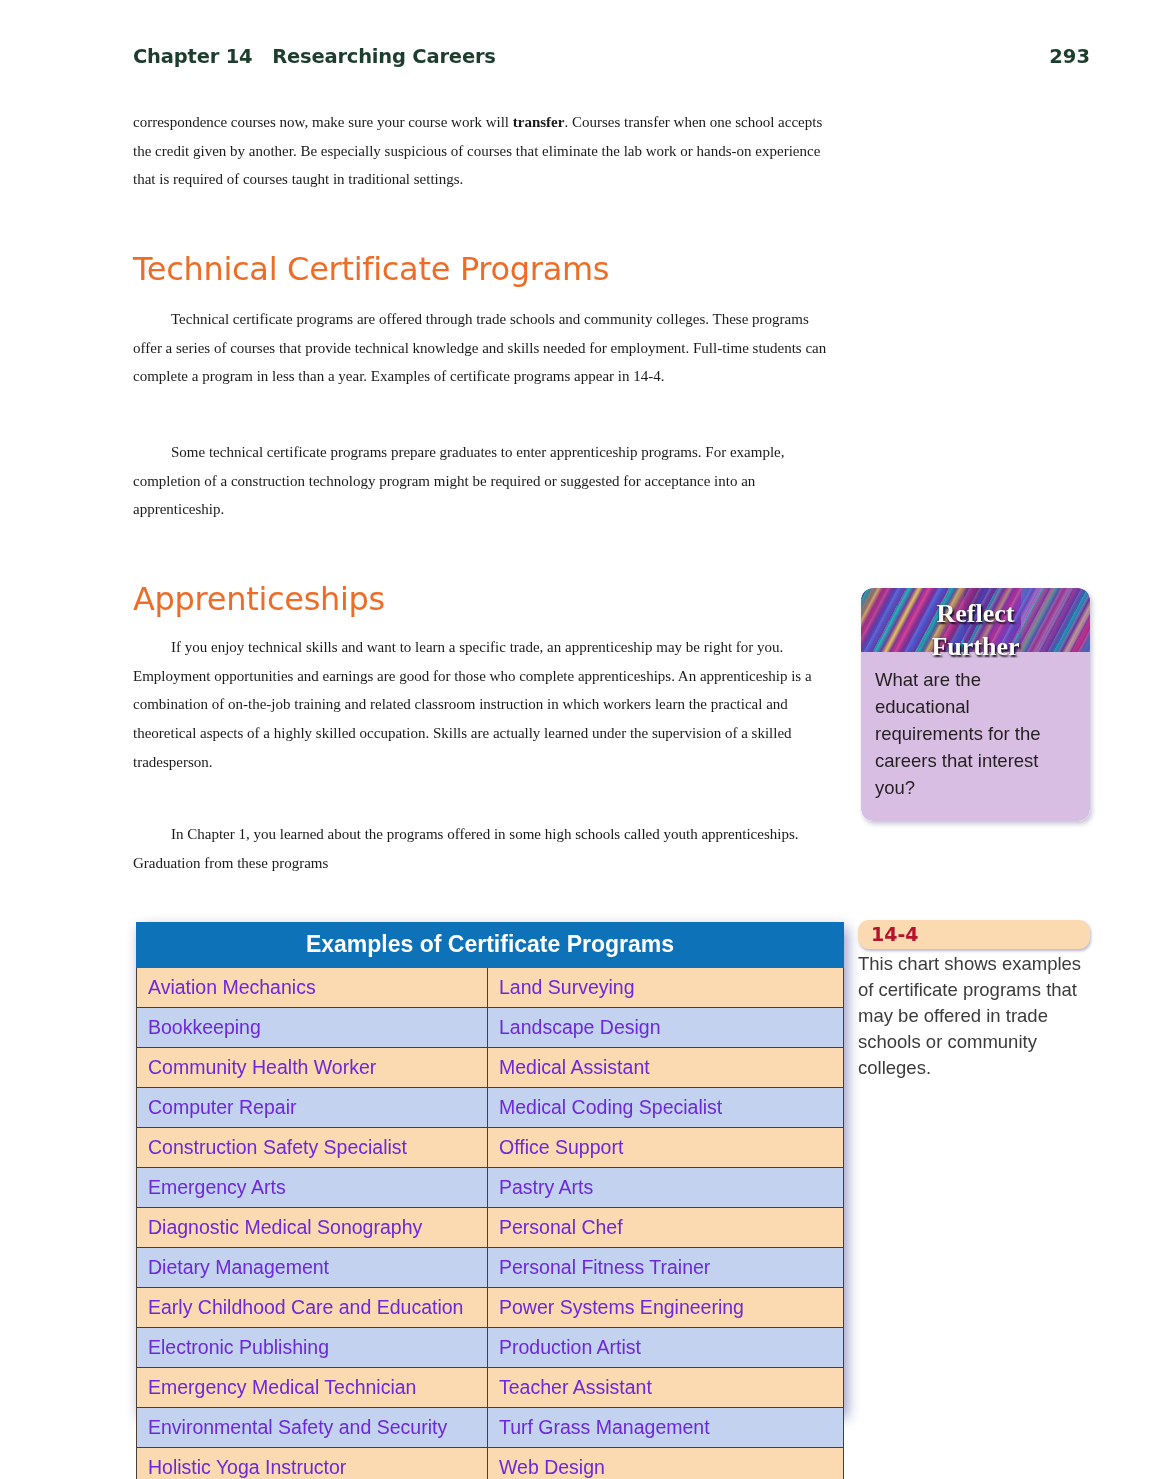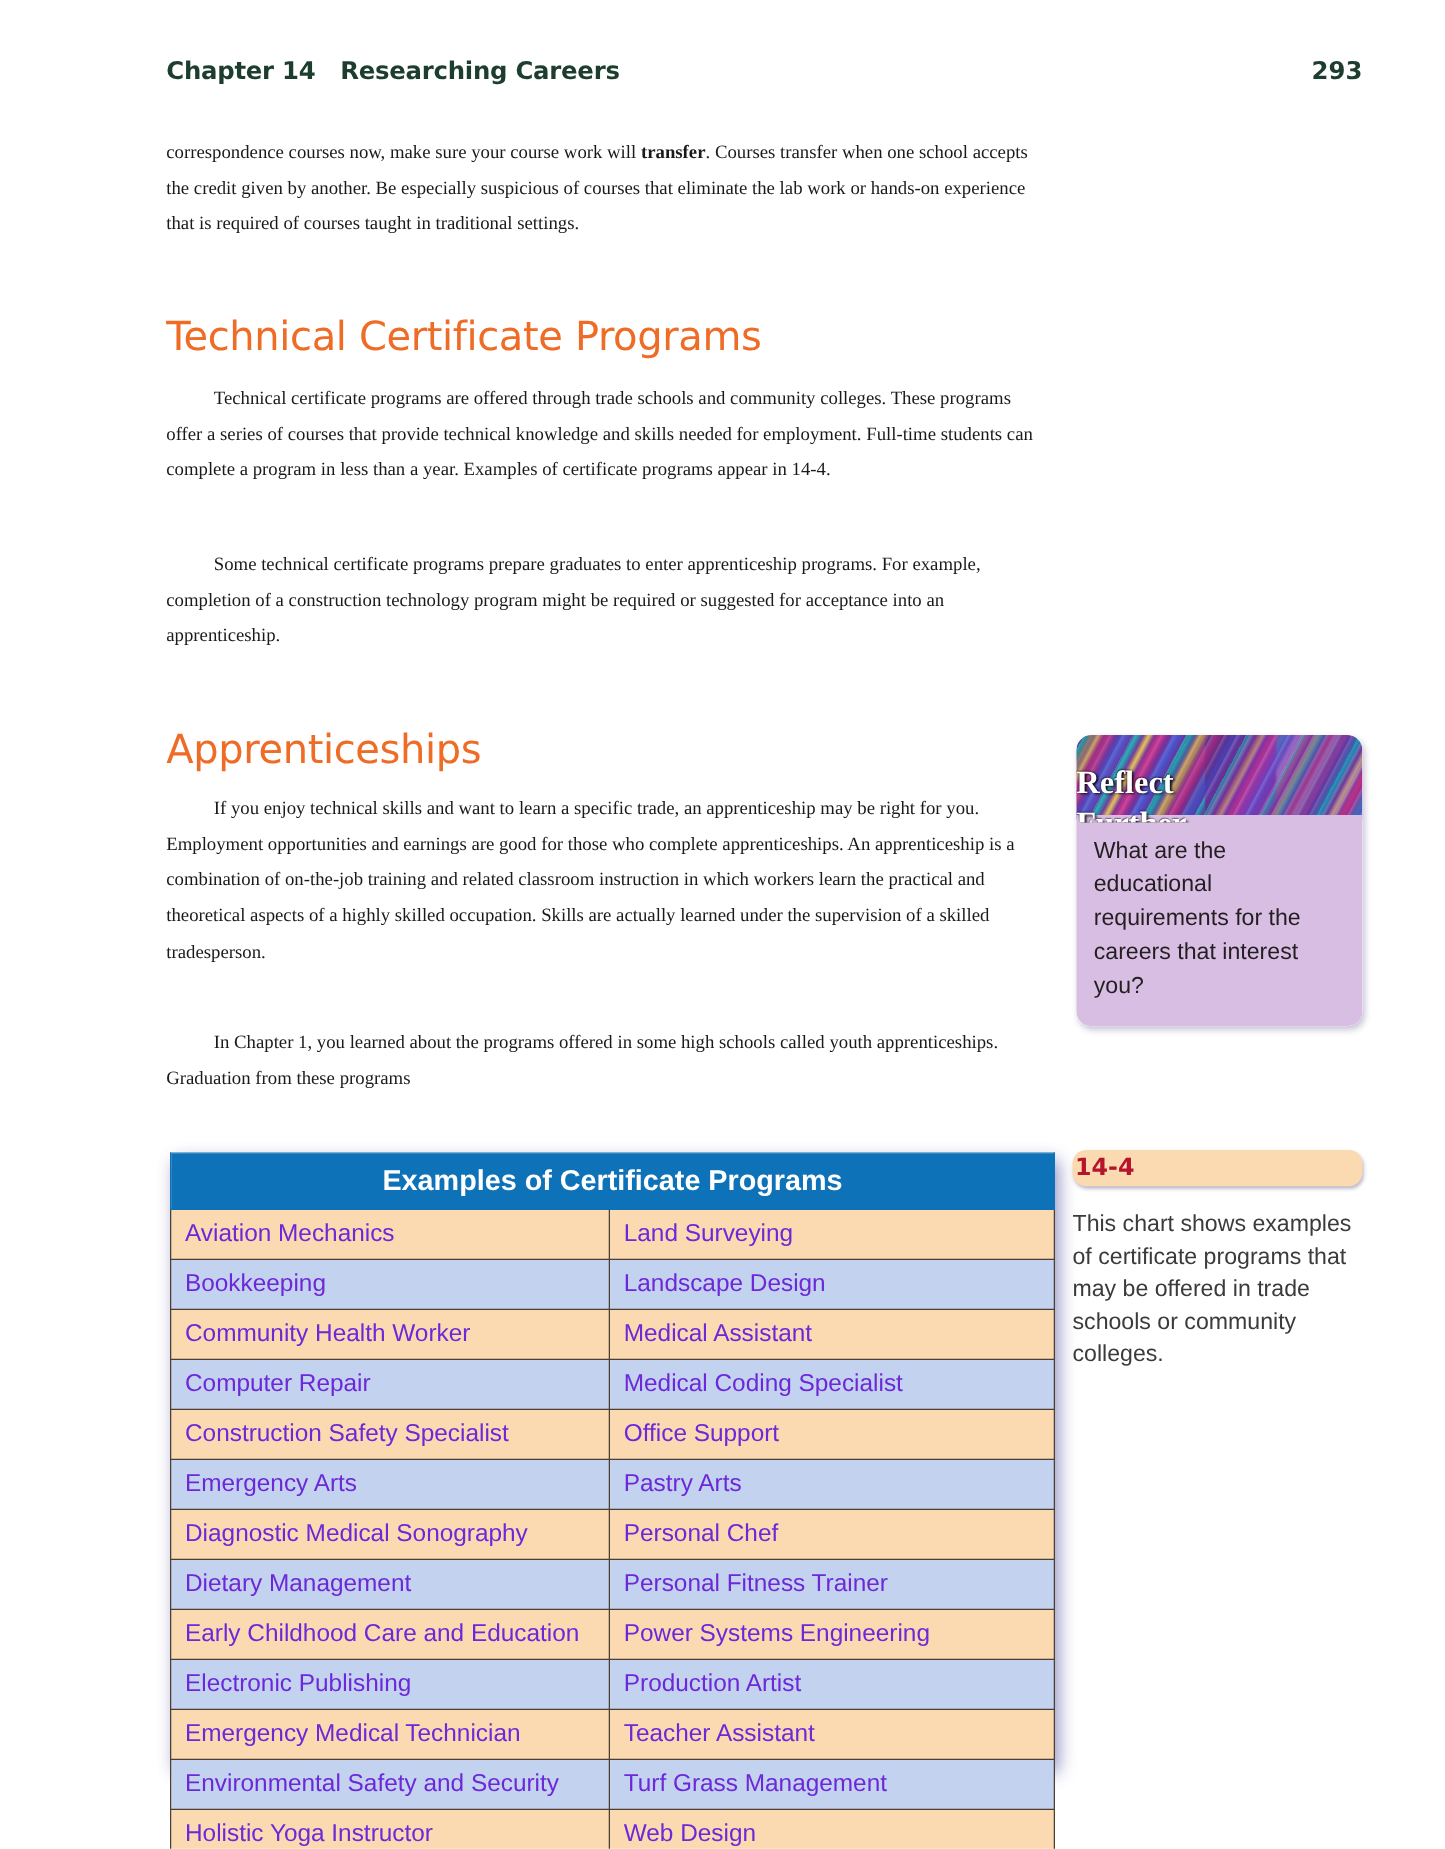--- a/index.html
+++ b/index.html
@@ -127,21 +127,22 @@
     filter: blur(0.7px);
   }
   .reflect-title {
     position: relative;
     z-index: 3;
     font-family: "Liberation Serif", serif;
     font-weight: bold;
     font-size: 26px;
     line-height: 33px;
     color: #ffffff;
-    padding-top: 21px;
+    text-align: center;
+    padding-top: 9px;
     text-shadow: 1.5px 1.5px 2px rgba(0,0,0,0.85),
                  -0.5px -0.5px 1px rgba(0,0,0,0.5);
   }
   .reflect-body {
     background: #d9bee4;
     padding: 14px 14px 20px 14px;
     border-radius: 0 0 12px 12px;
     margin-top: -6px;
     position: relative;
     z-index: 1;
@@ -203,29 +204,29 @@
   
   .caption {
     position: absolute;
     left: 858px;
     top: 920px;
     width: 232px;
   }
   .caption-pill {
     background: #fbd9b1;
     border-radius: 11px;
-    padding: 3px 0 4px 2px;
+    padding: 3px 0 4px 13px;
     font-family: "DejaVu Sans", sans-serif;
     font-weight: bold;
     font-size: 19px;
     color: #b5142b;
     box-shadow: 1px 2px 3px rgba(100,95,140,0.45);
   }
   .caption-text {
-    margin-top: 17px;
+    margin-top: 2px;
     font-family: "Liberation Sans", sans-serif;
     font-size: 18.5px;
     line-height: 26px;
     color: #3b3b3b;
   }
 </style>
 </head>
 <body>
 
 <div class="running-head">

